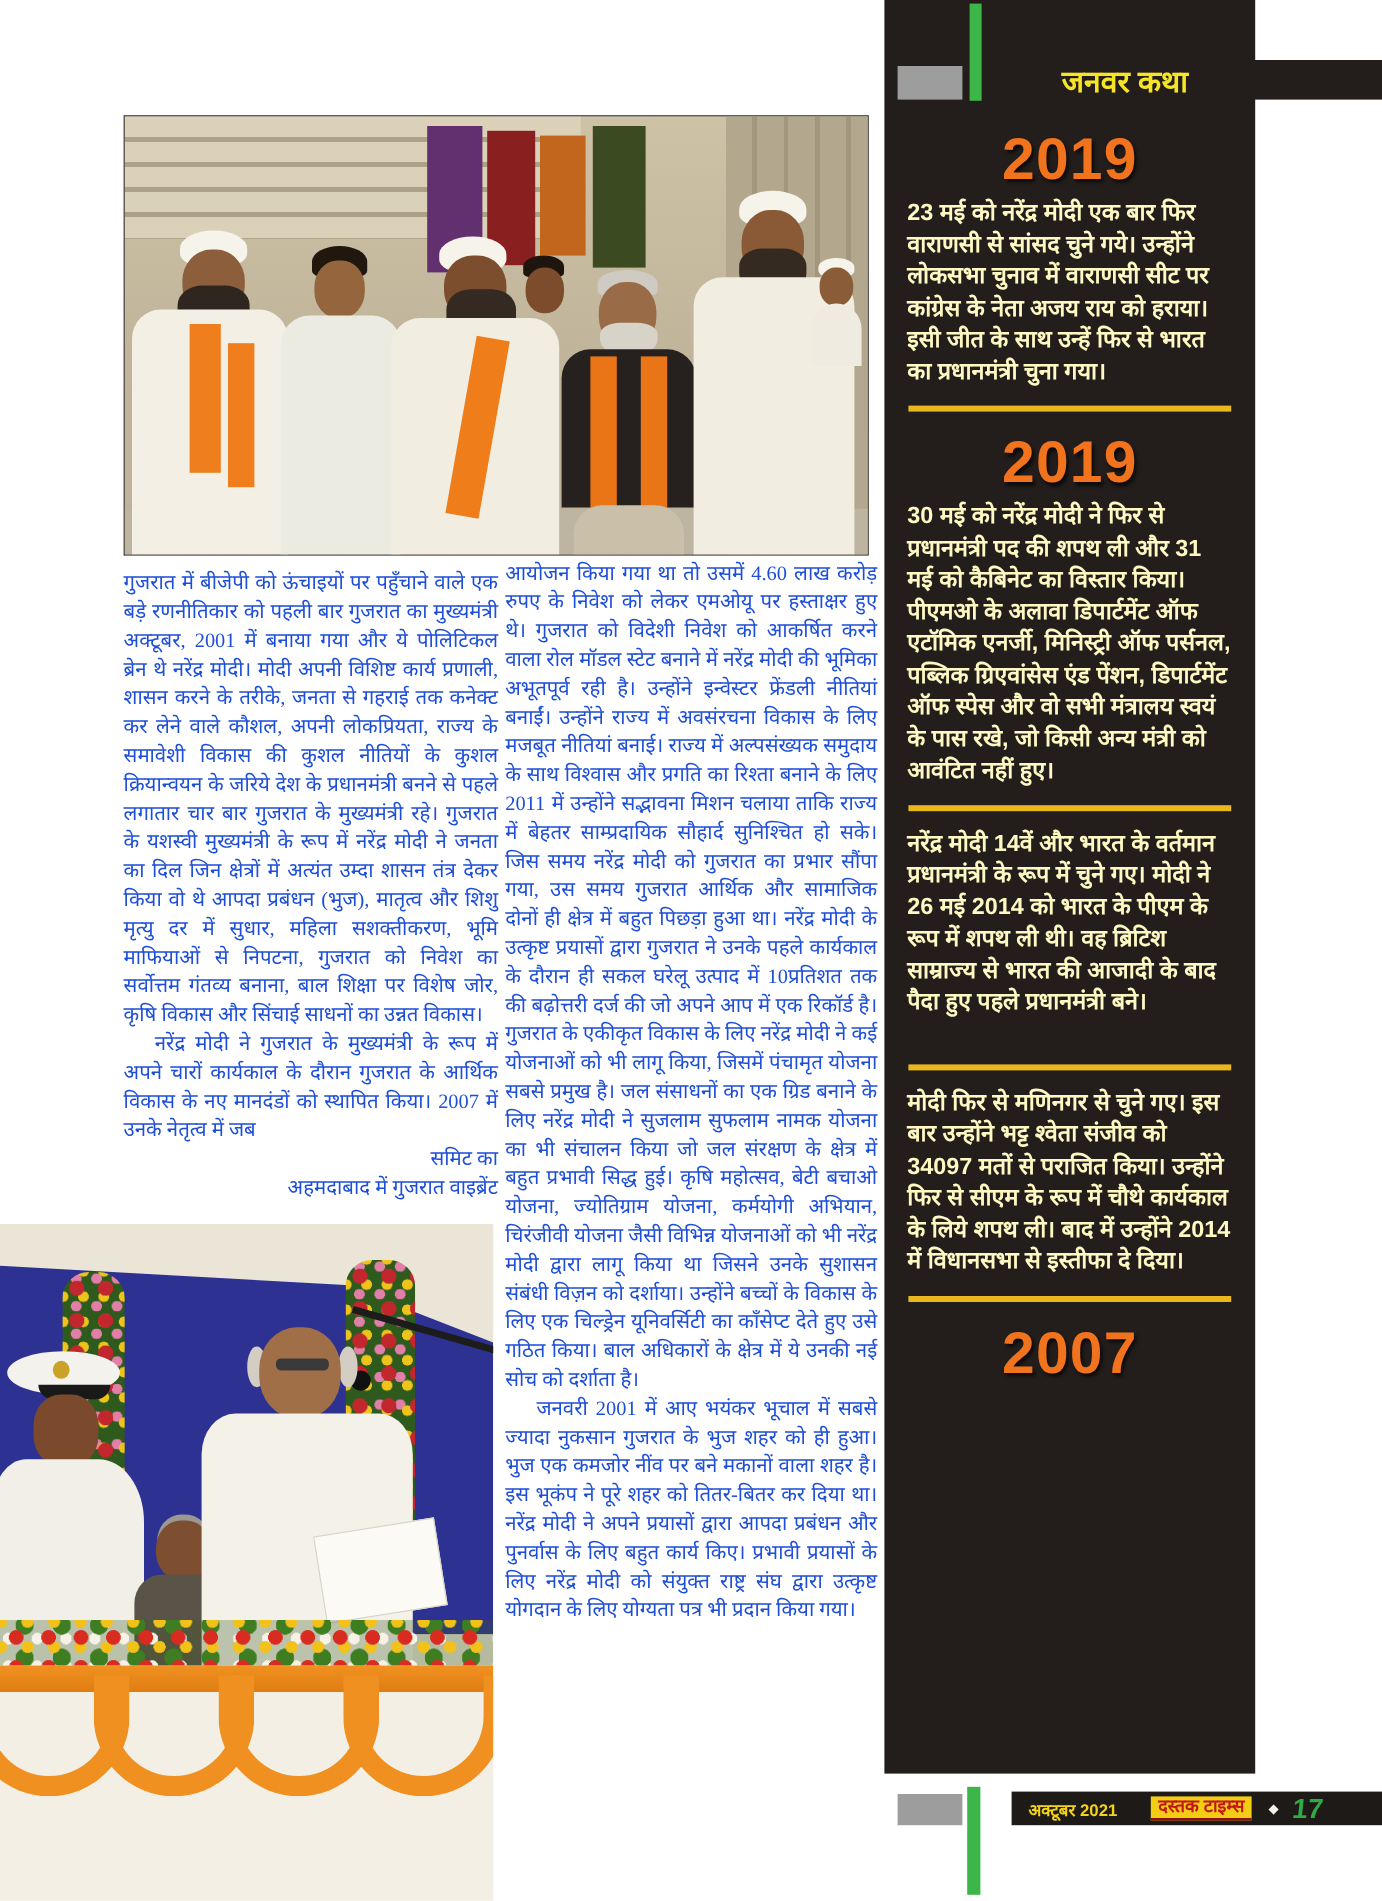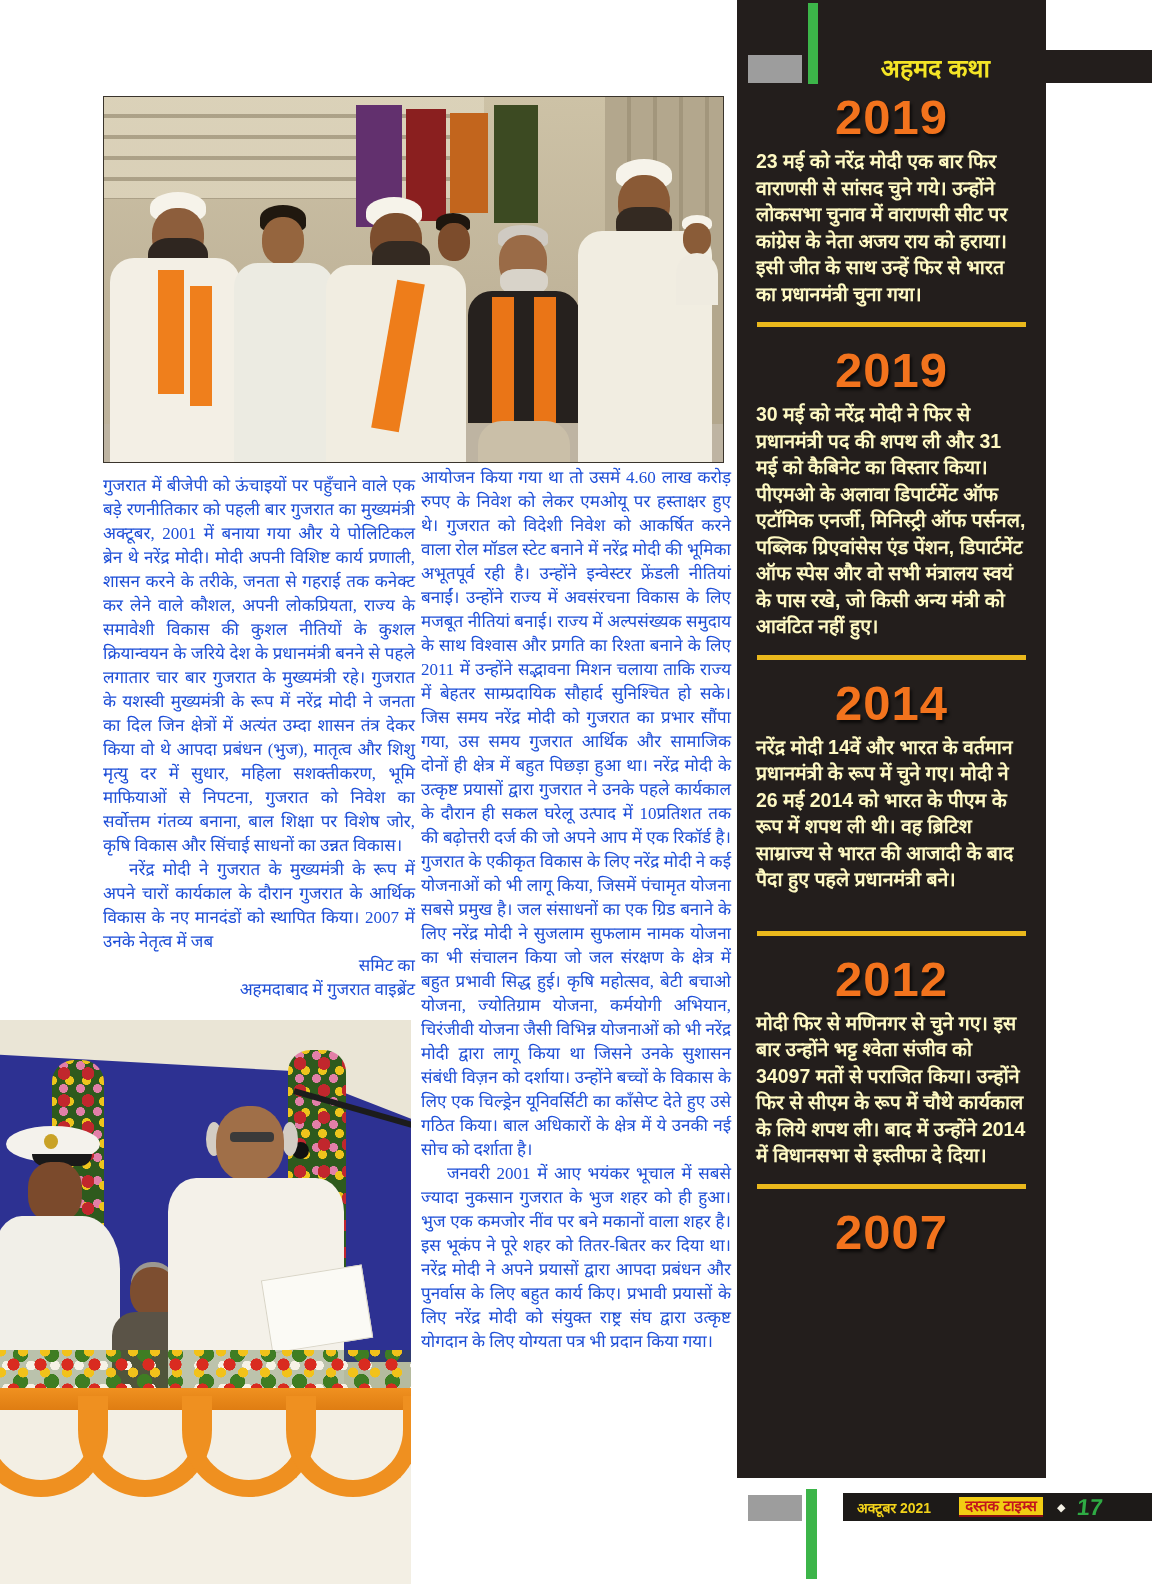--- a/index.html
+++ b/index.html
@@ -76,21 +76,21 @@
   .swag{position:absolute;top:376px;width:100px;height:84px;border:17px solid #ef9020;border-top:none;
         border-radius:0 0 95px 95px;}
 
   
   .sidebar{position:absolute;left:737px;top:0;width:309px;height:1478px;background:#231e1c;
            font-family:"Liberation Sans","DejaVu Sans",sans-serif;}
   .sb-gray{position:absolute;left:11px;top:55px;width:54px;height:28px;background:#9d9d9d;}
   .sb-green{position:absolute;left:71px;top:3px;width:10px;height:81px;background:#3cb549;}
   .sb-title{position:absolute;right:56px;top:50px;color:#f5e526;font-weight:bold;font-size:25px;}
   .hdr-tab{position:absolute;left:1041px;top:50px;width:111px;height:33px;background:#231e1c;}
-  .tl{position:absolute;left:0;top:84px;width:309px;padding:0 17px;box-sizing:border-box;}
+  .tl{position:absolute;left:0;top:100px;width:309px;padding:0 17px;box-sizing:border-box;}
   .tl-year{color:#f2731d;font-size:49px;font-weight:800;text-align:center;line-height:58px;margin:4px 0 2px;
            letter-spacing:1px;text-shadow:2px 3px 3px rgba(0,0,0,.65);}
   .tl-text{color:#fef9c3;font-weight:bold;font-size:19.5px;line-height:26.5px;margin:2px 2px 0;}
   .tl-rule{height:5px;background:#eab81c;border:0;margin:15px 3px 14px;}
 
   
   .ft-gray{position:absolute;left:748px;top:1495px;width:54px;height:26px;background:#9d9d9d;}
   .ft-green{position:absolute;left:806px;top:1489px;width:11px;height:90px;background:#3cb549;}
   .ft-bar{position:absolute;left:843px;top:1493px;width:329px;height:28px;background:#1d1a18;
           display:flex;align-items:center;font-family:"Liberation Sans","DejaVu Sans",sans-serif;}
@@ -196,40 +196,38 @@
     <div class="pb-fringe"></div>
     <div class="swag" style="left:-26px;"></div>
     <div class="swag" style="left:78px;"></div>
     <div class="swag" style="left:182px;"></div>
     <div class="swag" style="left:286px;"></div>
   </div>
 
   <div class="sidebar">
     <div class="sb-gray"></div>
     <div class="sb-green"></div>
-    <div class="sb-title">अहमद कथा</div>
+    <div class="sb-title">जनवर कथा</div>
 
     <div class="tl">
       <div>
         <div class="tl-year">2019</div>
         <div class="tl-text">23 मई को नरेंद्र मोदी एक बार फिर वाराणसी से सांसद चुने गये। उन्होंने लोकसभा चुनाव में वाराणसी सीट पर कांग्रेस के नेता अजय राय को हराया। इसी जीत के साथ उन्हें फिर से भारत का प्रधानमंत्री चुना गया।</div>
       </div>
       <hr class="tl-rule">
       <div>
         <div class="tl-year">2019</div>
         <div class="tl-text">30 मई को नरेंद्र मोदी ने फिर से प्रधानमंत्री पद की शपथ ली और 31 मई को कैबिनेट का विस्तार किया। पीएमओ के अलावा डिपार्टमेंट ऑफ एटॉमिक एनर्जी, मिनिस्ट्री ऑफ पर्सनल, पब्लिक ग्रिएवांसेस एंड पेंशन, डिपार्टमेंट ऑफ स्पेस और वो सभी मंत्रालय स्वयं के पास रखे, जो किसी अन्य मंत्री को आवंटित नहीं हुए।</div>
       </div>
       <hr class="tl-rule">
       <div>
-        <div class="tl-year">2014</div>
         <div class="tl-text">नरेंद्र मोदी 14वें और भारत के वर्तमान प्रधानमंत्री के रूप में चुने गए। मोदी ने 26 मई 2014 को भारत के पीएम के रूप में शपथ ली थी। वह ब्रिटिश साम्राज्य से भारत की आजादी के बाद पैदा हुए पहले प्रधानमंत्री बने।</div>
       </div>
       <hr class="tl-rule" style="margin-top:38px;">
       <div>
-        <div class="tl-year">2012</div>
         <div class="tl-text">मोदी फिर से मणिनगर से चुने गए। इस बार उन्होंने भट्ट श्वेता संजीव को 34097 मतों से पराजित किया। उन्होंने फिर से सीएम के रूप में चौथे कार्यकाल के लिये शपथ ली। बाद में उन्होंने 2014 में विधानसभा से इस्तीफा दे दिया।</div>
       </div>
       <hr class="tl-rule">
       <div>
         <div class="tl-year">2007</div>
       </div>
     </div>
   </div>
   <div class="hdr-tab"></div>
 

